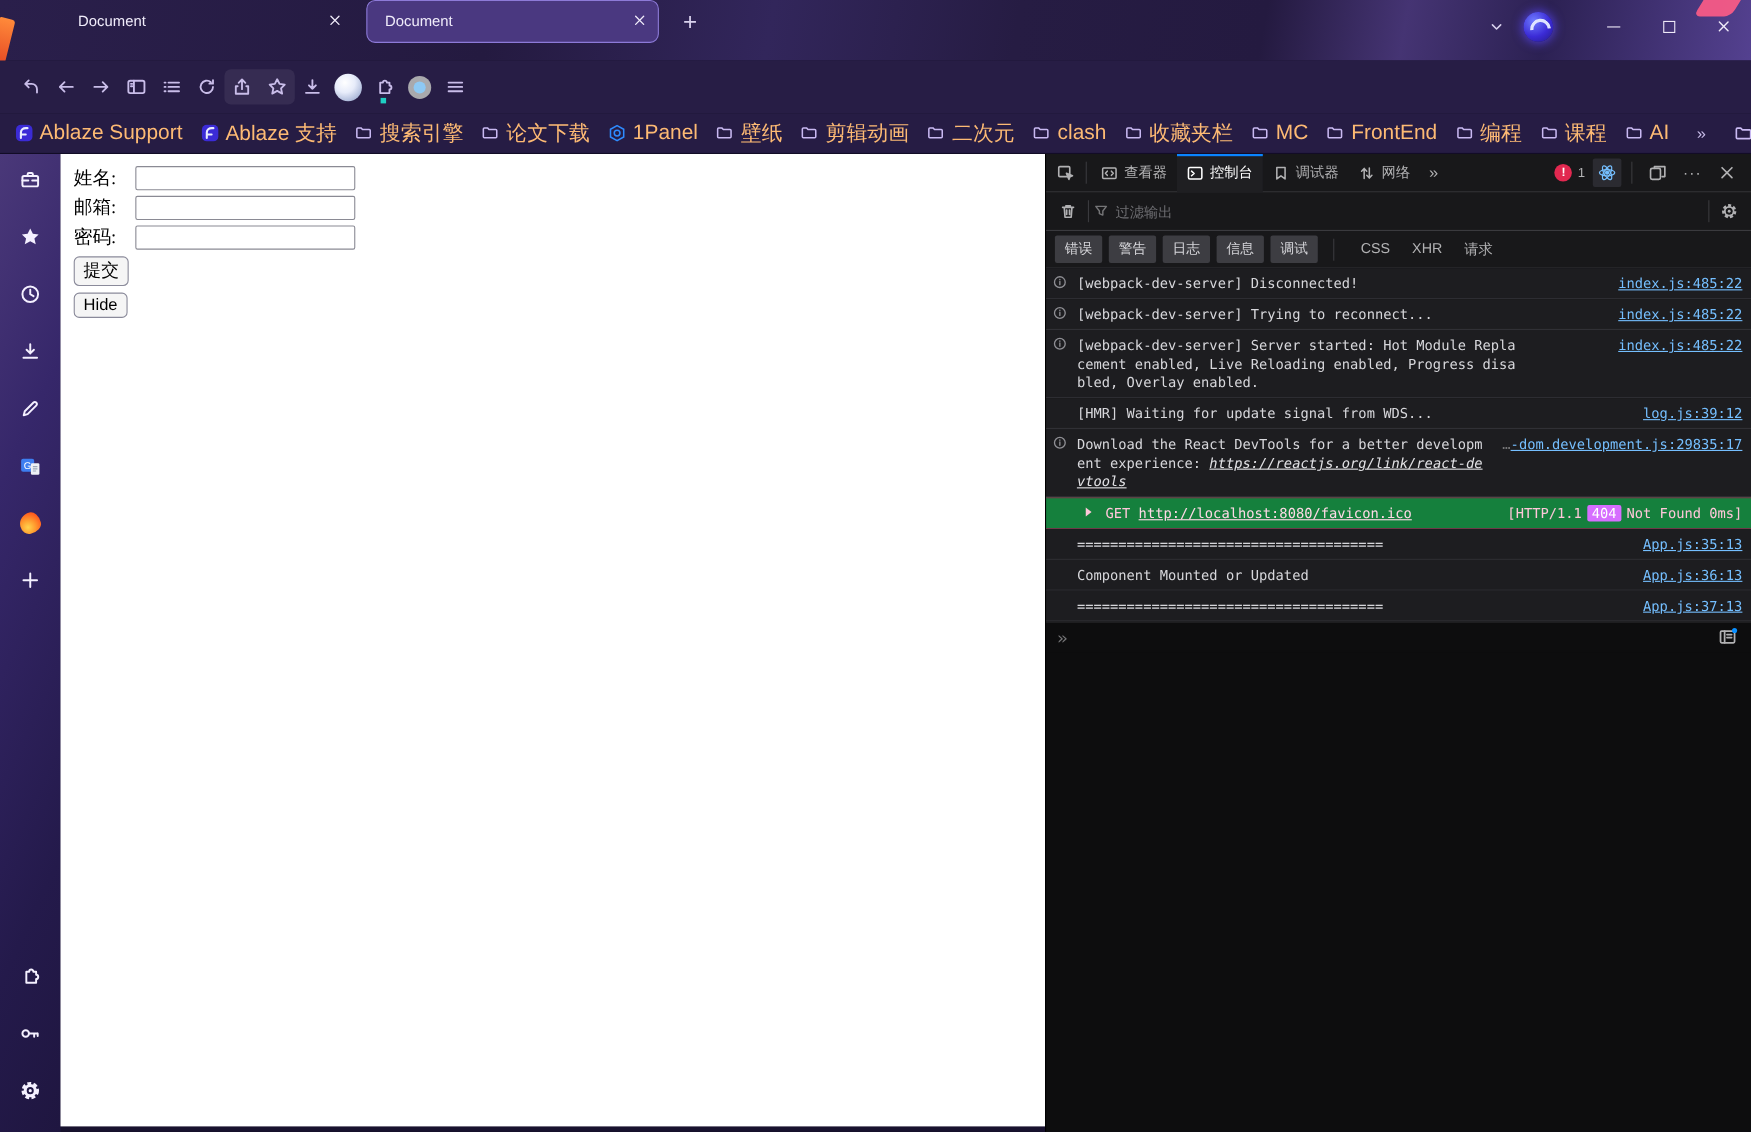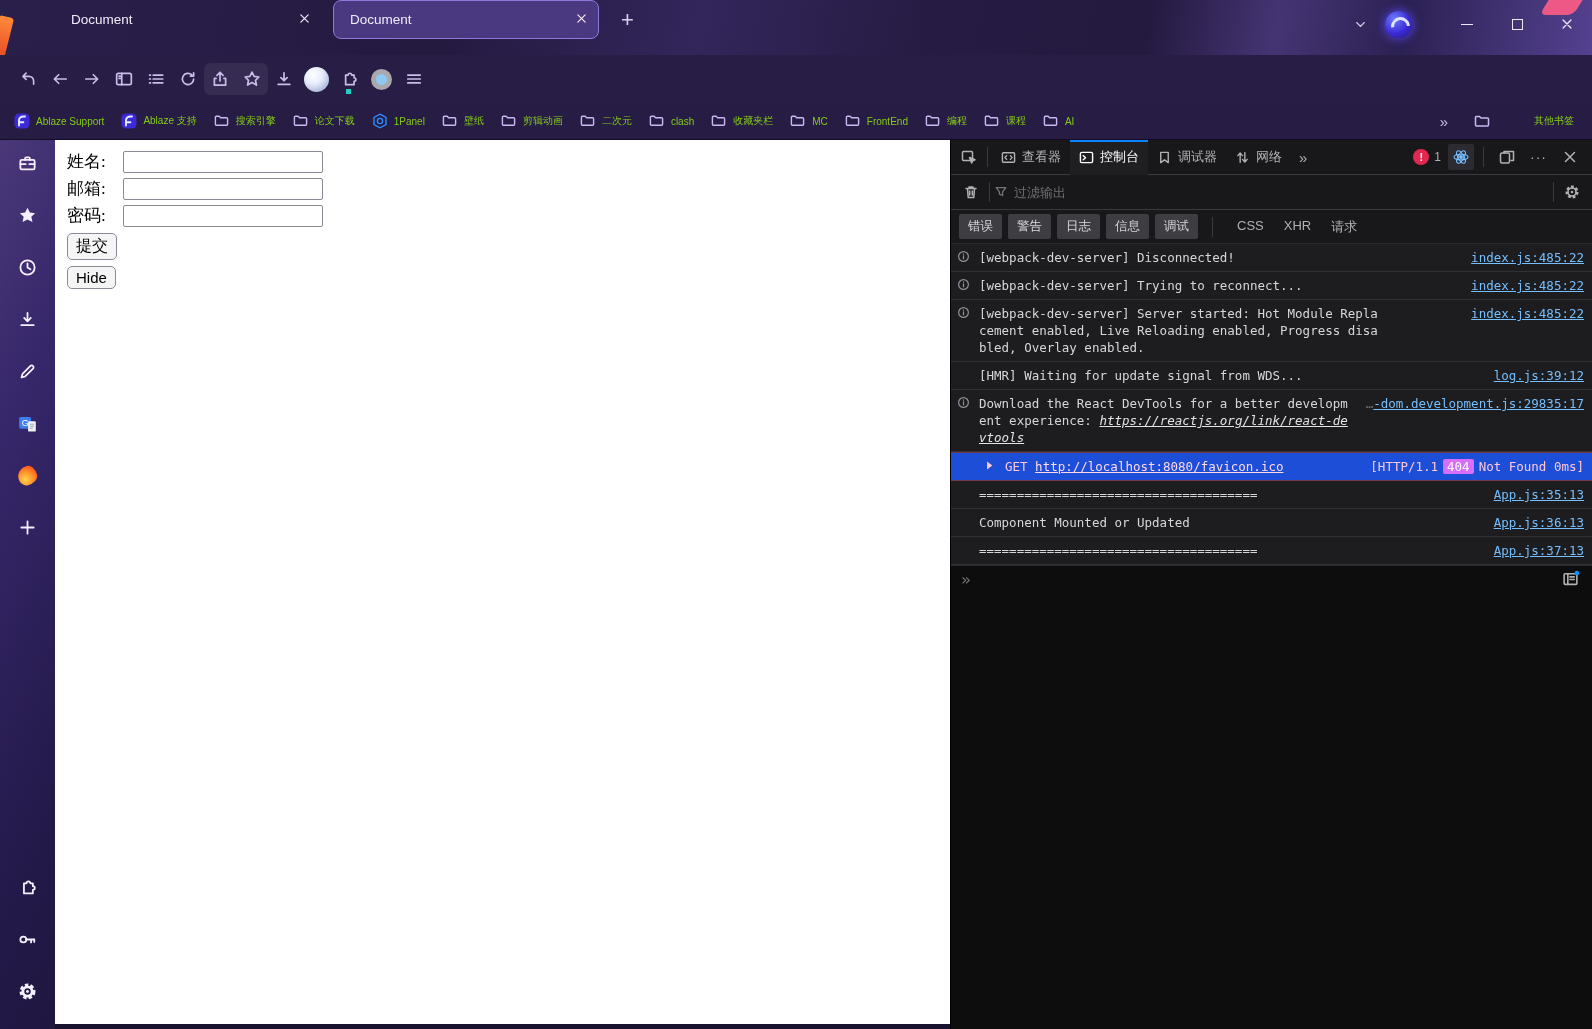--- a/index.html
+++ b/index.html
@@ -49,22 +49,22 @@
     background:radial-gradient(circle at 38% 32%, #ffffff 0%, #e7ecfa 40%, #b3bfdd 72%, #8391bb 100%); }
   .account-dot { width:21px; height:21px; border-radius:50%; background:#a9a9ad; position:relative; margin:0 6px; }
   .account-dot::after { content:""; position:absolute; left:5px; top:5px; width:11px; height:11px;
     border-radius:50%; background:#8ec9f4; }
   .ext-wrap { position:relative; }
   .ext-dot { position:absolute; left:13px; bottom:1px; width:5px; height:5px; background:#1fd0c4; }
 
   
   .bookmarks { position:absolute; left:0; top:103px; width:100%; height:37px; background:#261c44;
     border-bottom:1px solid #120c26; display:flex; align-items:center; padding:0 14px; }
-  .bm { display:flex; align-items:center; gap:6px; margin-right:17px; font-size:10px;
-    color:#84cc16; white-space:nowrap; }
+  .bm { display:flex; align-items:center; gap:6px; margin-right:17px; font-size:19px;
+    color:#fdba74; white-space:nowrap; }
   .bm .icon { width:16px; height:16px; color:#c9b9f2; display:flex; }
   .bm-overflow { margin-left:auto; color:#c9bde9; font-size:15px; padding:0 26px 0 8px; }
   .bm.last { margin-right:4px;gap:44px; }
 
   
   .sidebar { position:absolute; left:0; top:140px; width:55px; height:889px;
     background:linear-gradient(115deg,#4a3879 0%,#36276a 30%,#241a4b 75%,#1f1640 100%);
     display:flex; flex-direction:column; align-items:center; padding-top:9px; }
   .sb-btn { width:28px; height:28px; margin-bottom:24px; display:flex; align-items:center;
     justify-content:center; color:#f4f0ff; }
@@ -124,21 +124,21 @@
   .dt-messages { font-family:"DejaVu Sans Mono", monospace; font-size:12.5px; line-height:17px; }
   .msg { display:flex; align-items:flex-start; padding:5px 8px 5px 6px;
     border-bottom:1px solid #303035; background:#1d1d20; color:#d7d7db; }
   .mico { width:22px; flex:none; color:#8f8f94; display:flex; padding-top:1px; }
   .mico svg { width:13px; height:13px; }
   .mtext { flex:1; max-width:400px; white-space:pre-wrap; word-break:break-all; }
   .msrc { flex:none; margin-left:auto; padding-left:12px; white-space:nowrap; }
   .src-link { color:#75bfff; text-decoration:underline; }
   .src-prefix { color:#757577; }
   .inline-link { color:#e3e3e6; font-style:italic; text-decoration:underline; }
-  .msg.network-error { background:#1d4ed8; border-top:1px solid #6e3a49; border-bottom:1px solid #6e3a49;
+  .msg.network-error { background:#15803d; border-top:1px solid #6e3a49; border-bottom:1px solid #6e3a49;
     color:#ffc7da;padding-left:32px; }
   .msg.network-error .mico { color:#ffc7da; }
   .net-link { color:#ffd9e7; text-decoration:underline; }
   .code-badge { background:#d66eff; color:#fff; padding:0 4px; border-radius:2px; margin:0 5px; }
   .dt-prompt { display:flex; align-items:center; height:28px; padding:0 10px;
     background:#0d0d0e; border-top:1px solid #2a2a2e; }
   .prompt-glyph { color:#757577; font-size:16px; font-family:"DejaVu Sans Mono", monospace; }
   .split-btn { margin-left:auto; color:#b1b1b3; width:20px; height:20px; }
   .split-btn svg { width:17px; height:17px; overflow:visible; }
 

